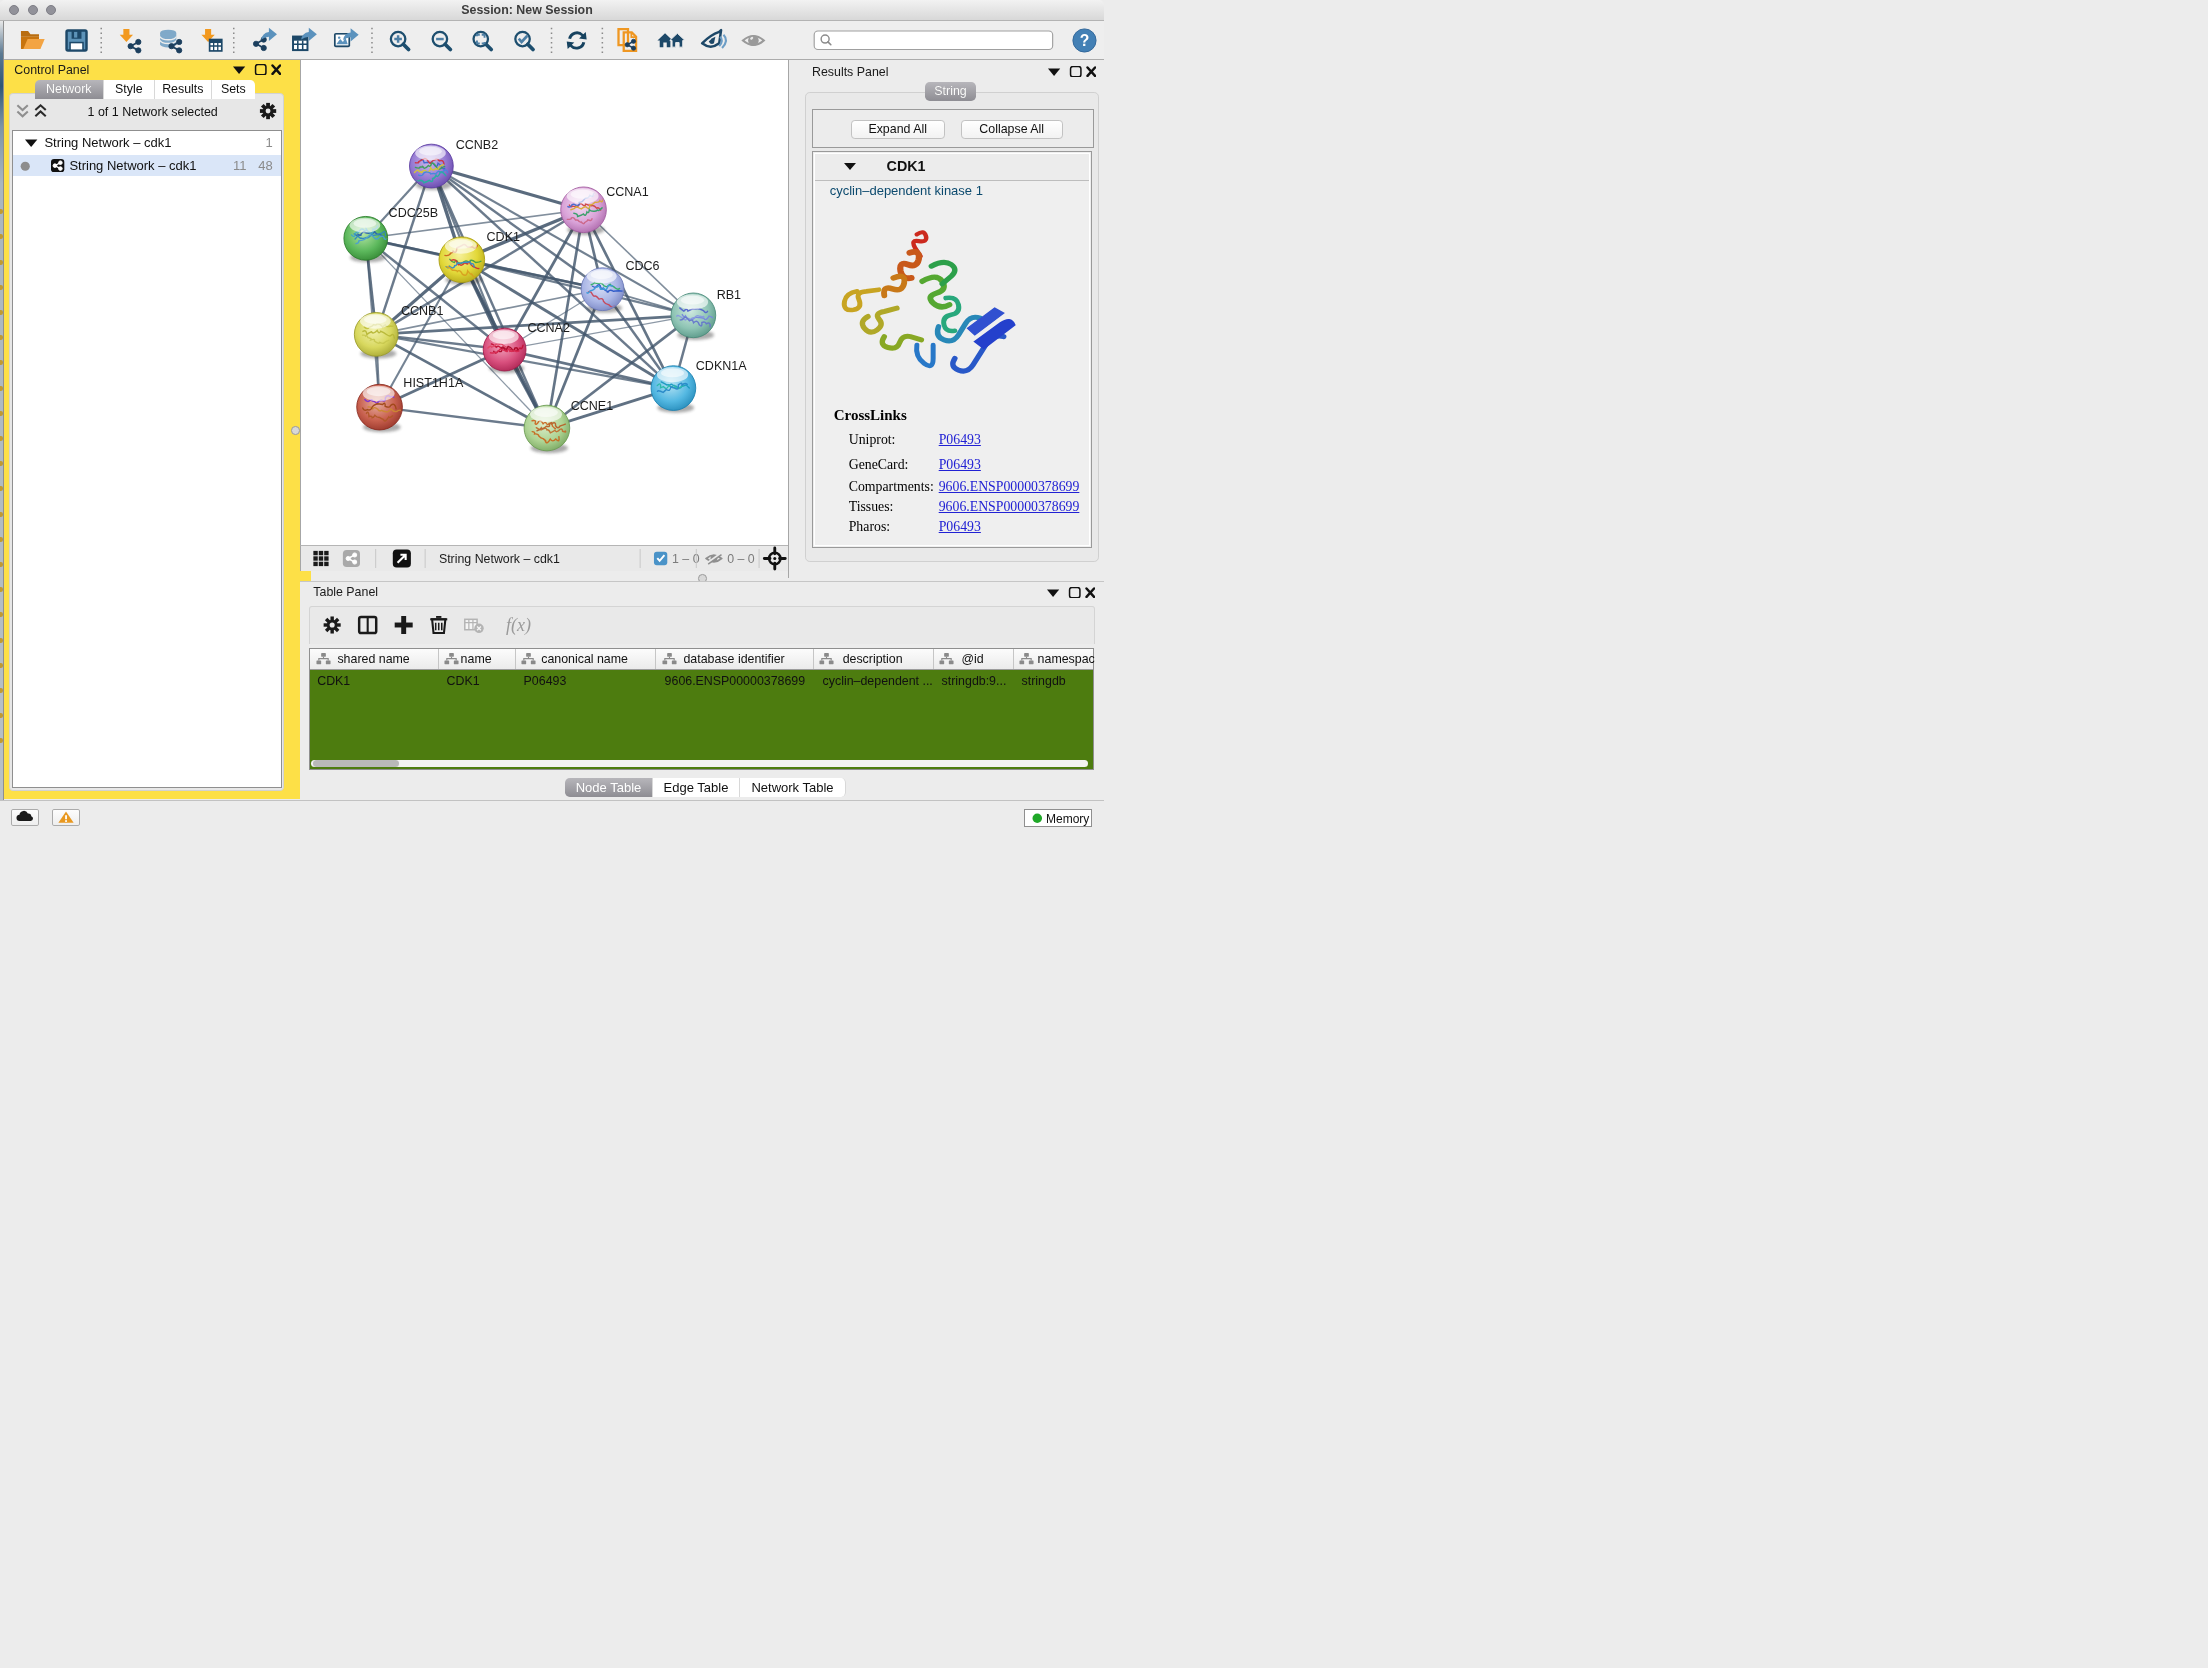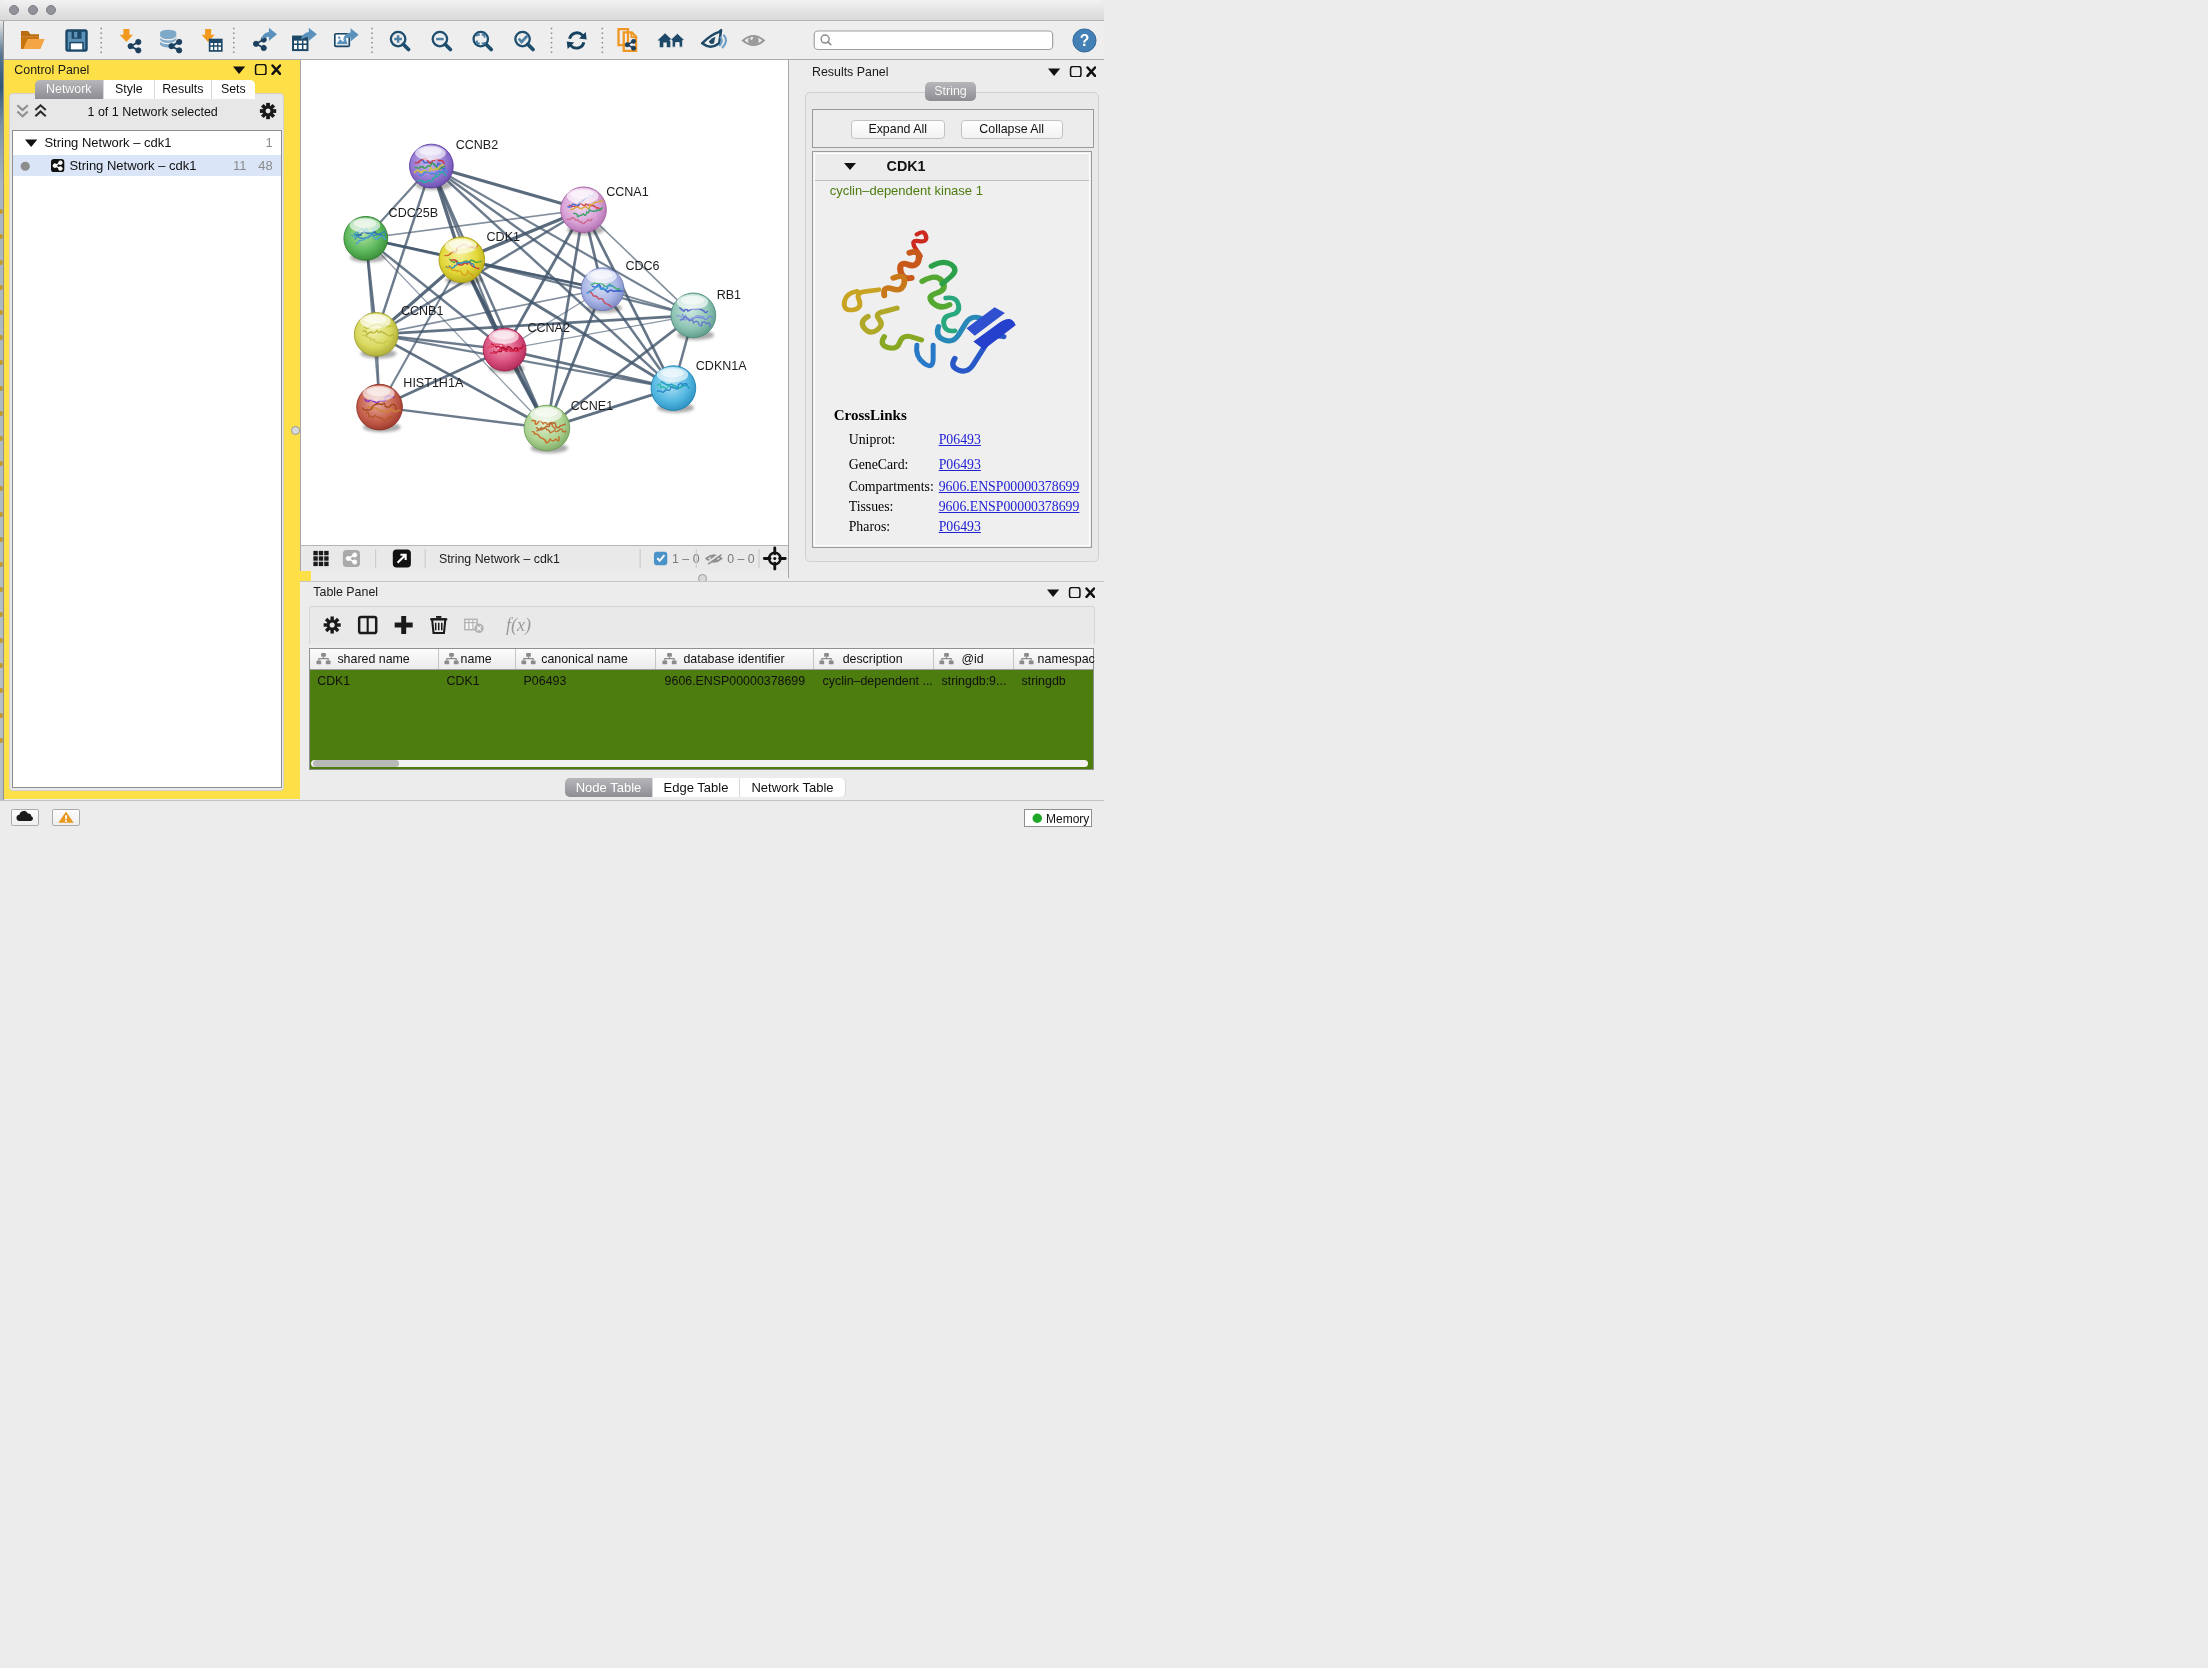--- a/index.html
+++ b/index.html
@@ -36,21 +36,21 @@
 #rpanel .hdr{position:absolute;left:23px;top:4.8px;font-size:12.4px;color:#1a1a1a;}
 #stringtab{position:absolute;z-index:3;left:136px;top:22.4px;width:51px;height:19px;border-radius:4.8px;background:linear-gradient(#b7b6bb,#8e8d93);color:#fff;font-size:12.4px;text-align:center;line-height:19px;text-shadow:0 -0.5px 0 #777;}
 #rcontainer{position:absolute;left:16px;top:32px;width:292px;height:468px;background:#e9e9e9;border:1px solid #d0d0d0;border-radius:4.8px;}
 #rbox1{position:absolute;left:5.7px;top:16px;width:280px;height:37px;border:1px solid #9a9a9a;background:#ececec;}
 .rbtn{position:absolute;top:9.5px;height:17.6px;background:linear-gradient(#ffffff,#f2f2f2);border:1px solid #c2c2c2;border-radius:3.8px;font-size:12.4px;text-align:center;line-height:17px;color:#111;}
 #rbox2{position:absolute;left:5.7px;top:58px;width:278px;height:395px;border:1px solid #9a9a9a;background:#efefef;}
 #rbox2 .inner{position:absolute;left:1px;top:1px;right:1px;bottom:1px;border:1px solid #fff;}
 #cdk1row{position:absolute;left:1.9px;top:1.9px;right:1.9px;height:26px;background:#ececec;border-bottom:1px solid #bdbdbd;}
 #cdk1row .arrow{position:absolute;left:29.5px;top:9.5px;width:0;height:0;border-left:6.2px solid transparent;border-right:6.2px solid transparent;border-top:7.1px solid #111;}
 #cdk1row .t{position:absolute;left:72px;top:3.8px;font-size:14.3px;font-weight:bold;color:#111;}
-#cdkdesc{position:absolute;left:17px;top:31px;font-size:13px;color:#4d7c0f;}
+#cdkdesc{position:absolute;left:17px;top:31px;font-size:13px;color:#0c4a6e;}
 
 #xlinks{position:absolute;left:21px;top:255px;font-family:"Liberation Serif",serif;}
 #xlinks .xh{font-size:15px;font-weight:bold;color:#000;}
 .xrow{position:absolute;font-size:13.8px;color:#000;white-space:nowrap;}
 .xrow .lab{display:inline-block;}
 .xrow a{color:#2121d4;text-decoration:underline;}
 
 #tpanel{left:300px;top:581px;width:805px;height:219px;background:#ececec;border-top:1px solid #c6c6c6;}
 #tpanel .hdr{position:absolute;left:13.3px;top:2.9px;font-size:12.4px;color:#1a1a1a;}
 #ttoolbar{position:absolute;left:8.6px;top:24px;width:784px;height:37px;background:#e9e9e9;border:1px solid #d4d4d4;border-radius:2.9px 2.9px 0 0;border-bottom:none;}
@@ -69,20 +69,21 @@
 .sbtn{position:absolute;top:8px;width:26px;height:14.7px;background:linear-gradient(#fdfdfd,#eeeeee);border:1px solid #ababab;border-radius:1.9px;}
 #membtn{position:absolute;left:1024px;top:8px;width:66px;height:16px;background:#fff;border:1px solid #8f8f8f;font-size:12px;color:#111;}
 svg{display:block;}
 </style>
 </head>
 <body>
 <div id="titlebar" class="abs">
   <div class="light" style="left:8.8px;"></div>
   <div class="light" style="left:28px;"></div>
   <div class="light" style="left:46px;"></div>
+  <div id="title">Session: New Session</div>
 </div>
 
 <div id="toolbar" class="abs">
 <svg width="1104" height="38" viewBox="0 0 1161 40" xmlns="http://www.w3.org/2000/svg">
 <defs>
 <g id="shg">
           <circle cx="4.4" cy="-4.8" r="3"></circle>
           <circle cx="4.4" cy="4.8" r="3"></circle>
           <circle cx="-4.4" cy="0" r="3"></circle>
           <path d="M-4.4,0 L4.4,-4.8 M-4.4,0 L4.4,4.8" stroke-width="2" fill="none"></path>

